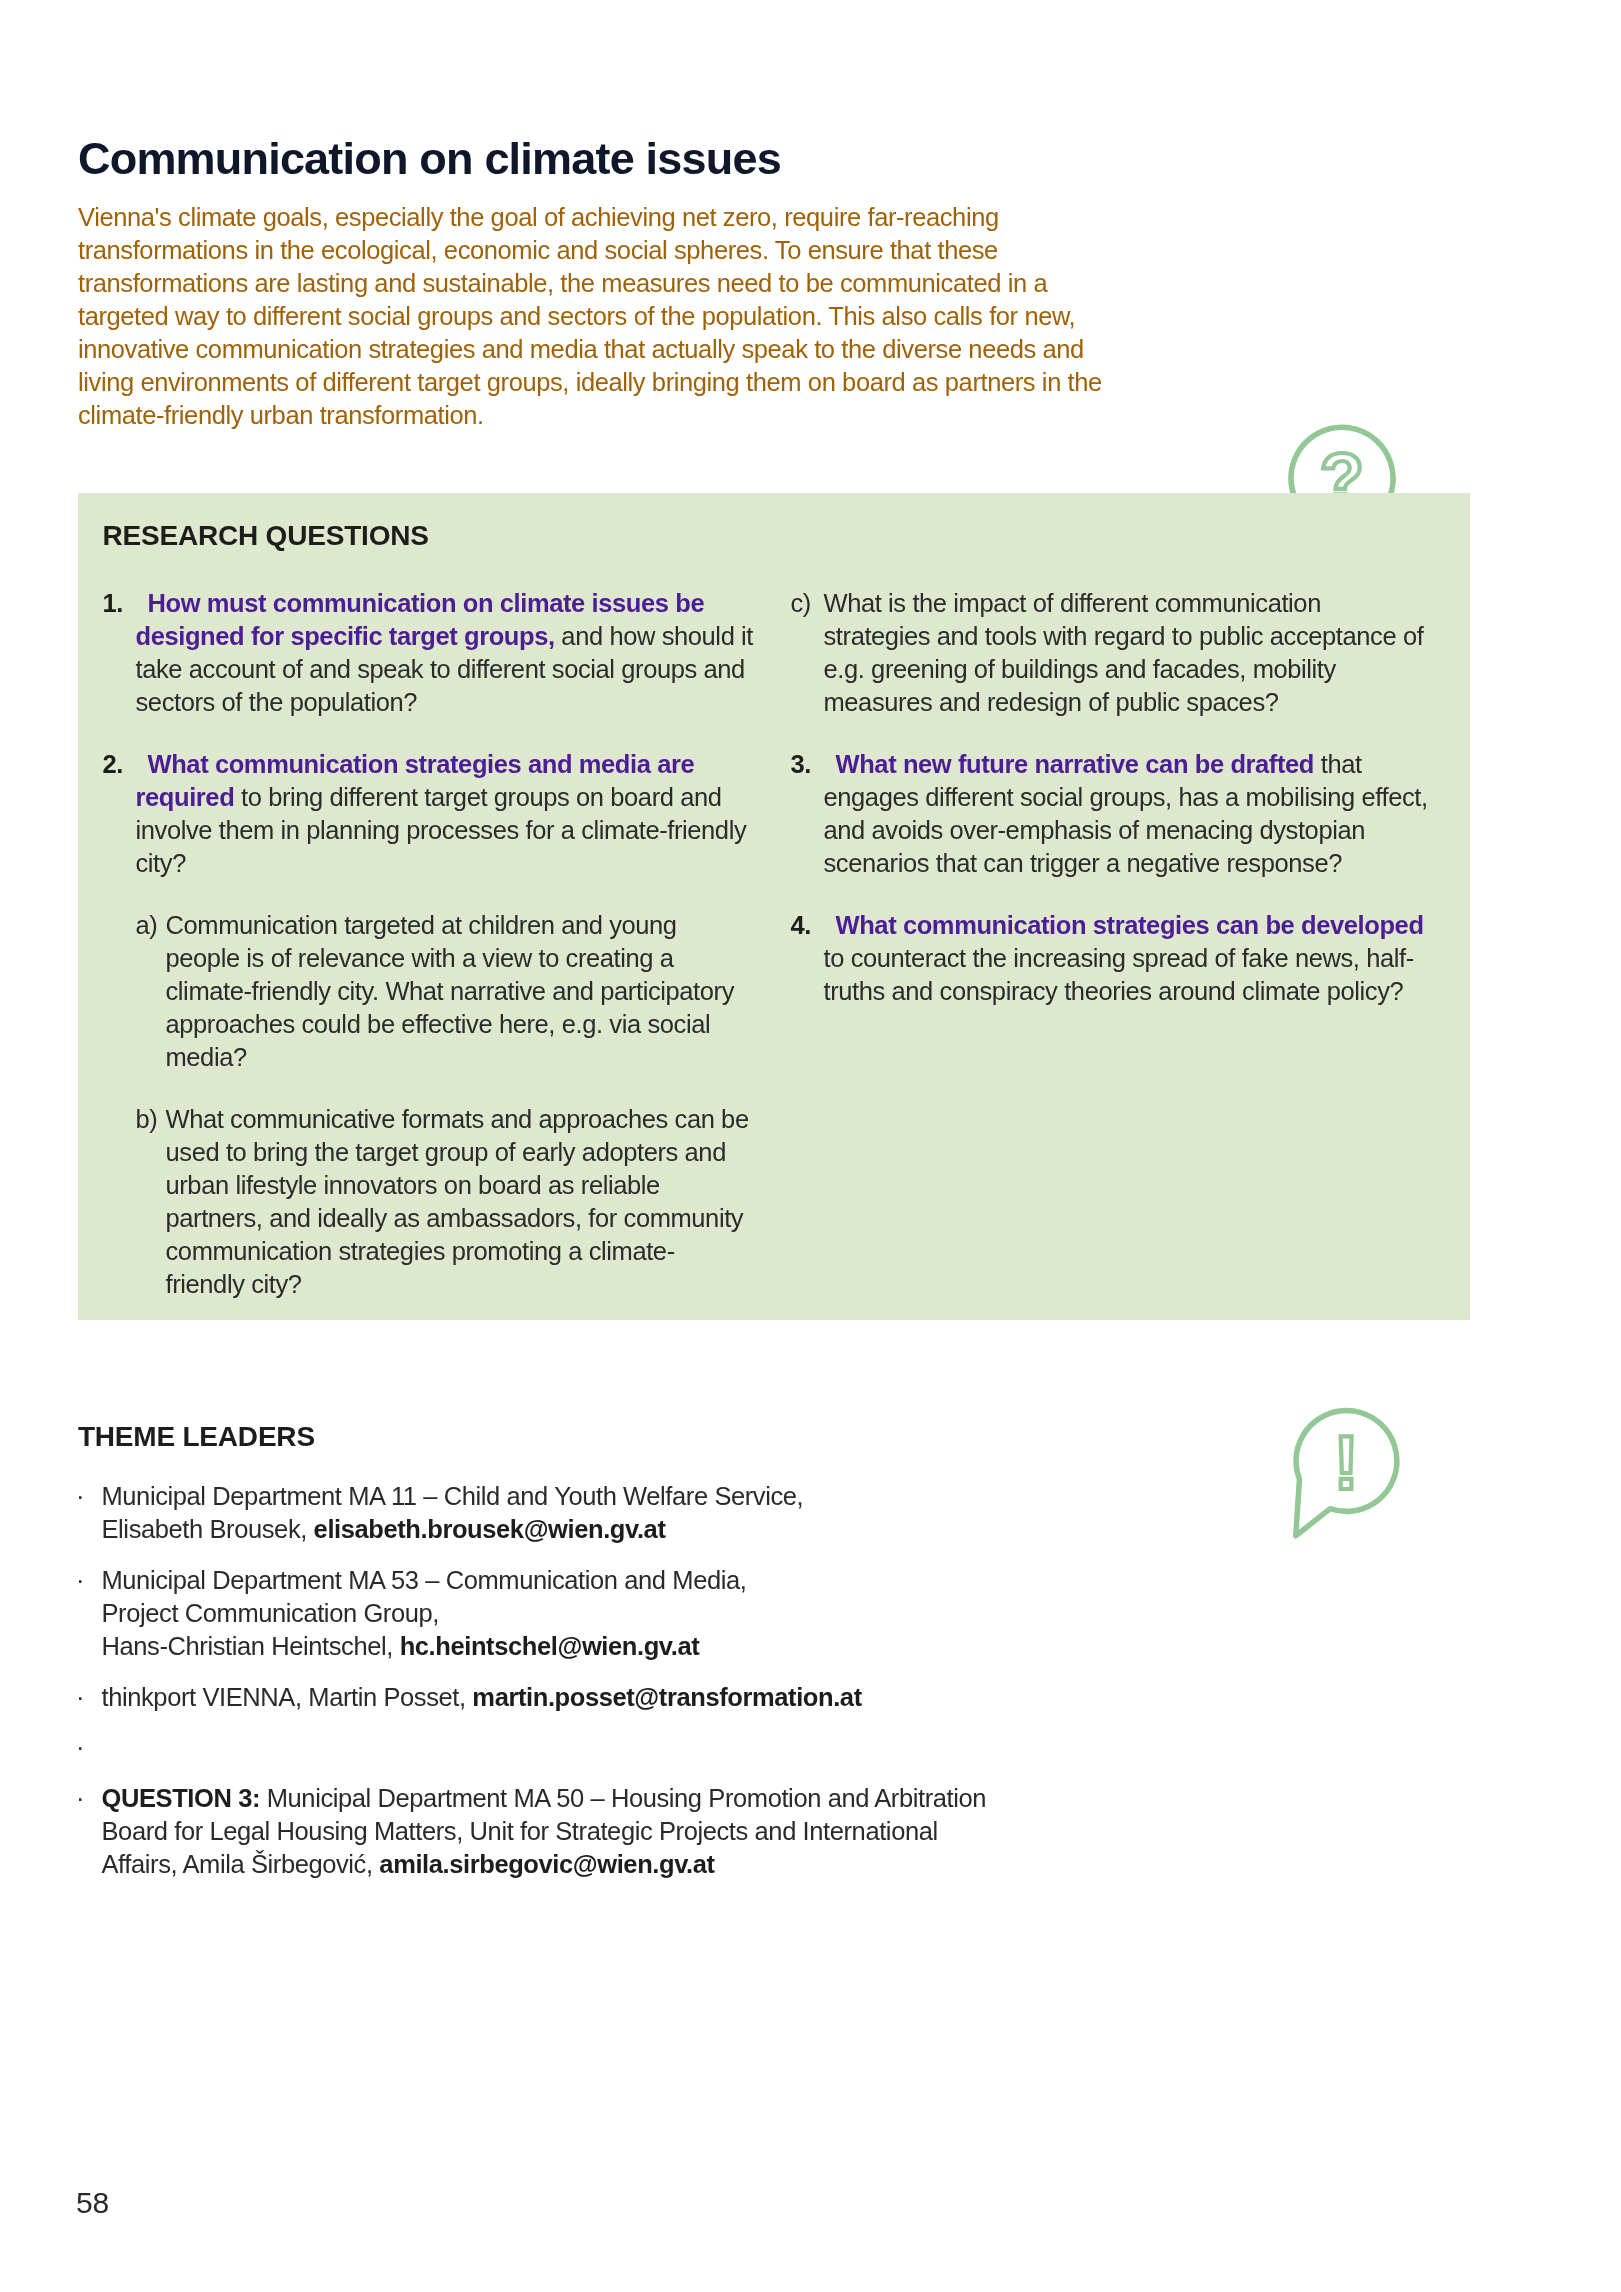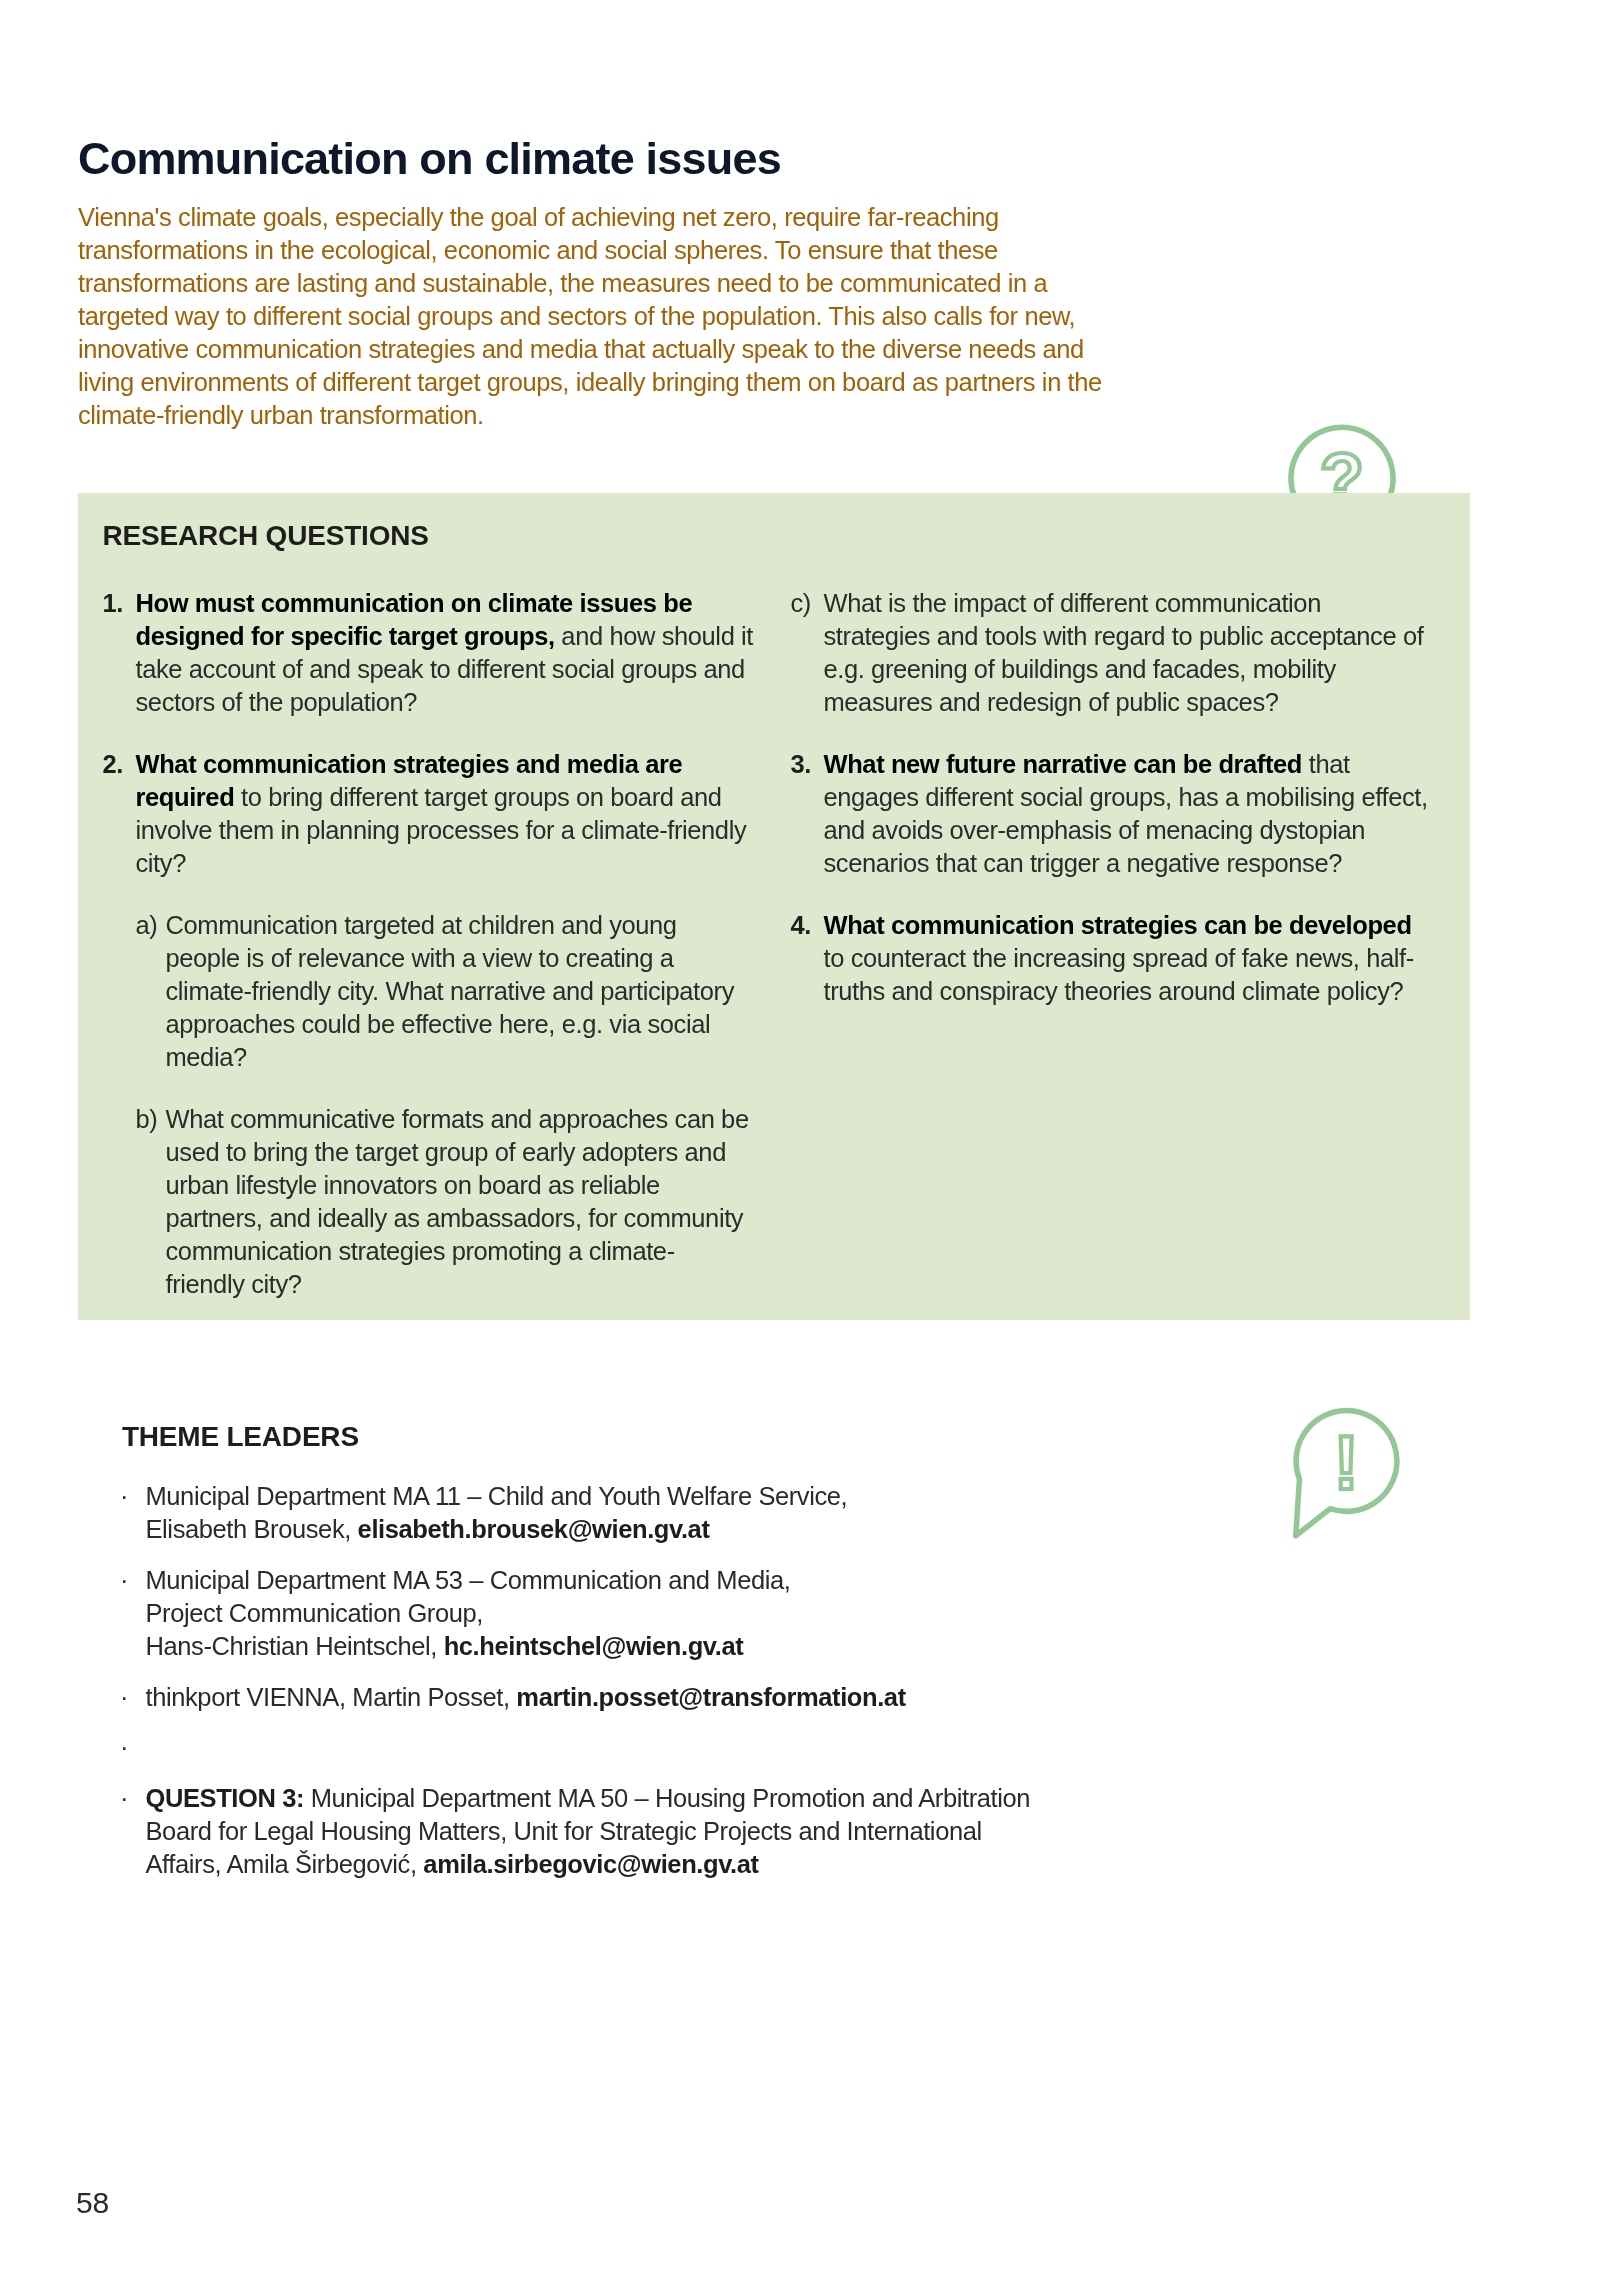--- a/index.html
+++ b/index.html
@@ -24,25 +24,25 @@
     margin:0 0 35px 0;
   }
   .rq-cols { display:flex; gap:37px; }
   .rq-col-left  { width:651px; flex-shrink:0; }
   .rq-col-right { width:642px; flex-shrink:0; }
   .q-item {
     display:flex; font-size:25.5px; line-height:33px; letter-spacing:-0.4px;
     margin:0 0 29px 0; color:#2b2b29;
   }
   .q-item .q-num { width:33px; flex-shrink:0; font-weight:bold; color:#1d1d1b; }
-  .q-item .q-body strong { color:#000000; }
+  .q-item .q-body strong { color:#4c1d95;margin-left:12px; }
   .q-sub { margin-left:33px; }
   .q-sub .q-lab { width:30px; flex-shrink:0; font-weight:normal; }
   .theme {
-    position:absolute; left:74px; top:1421px; width:1157px;margin-left:44px;
+    position:absolute; left:74px; top:1421px; width:1157px;
   }
   .tl-heading {
     font-size:28px; font-weight:bold; color:#1d1d1b; letter-spacing:-0.2px;
     margin:0 0 27.4px 3.9px;
   }
   .tl-item {
     display:flex; font-size:25.5px; line-height:33px; letter-spacing:-0.4px;
     margin:0 0 17.6px 0; color:#2a2a28;
   }
   .tl-bullet { width:25.5px; flex-shrink:0; text-align:left; padding-left:2px; }

